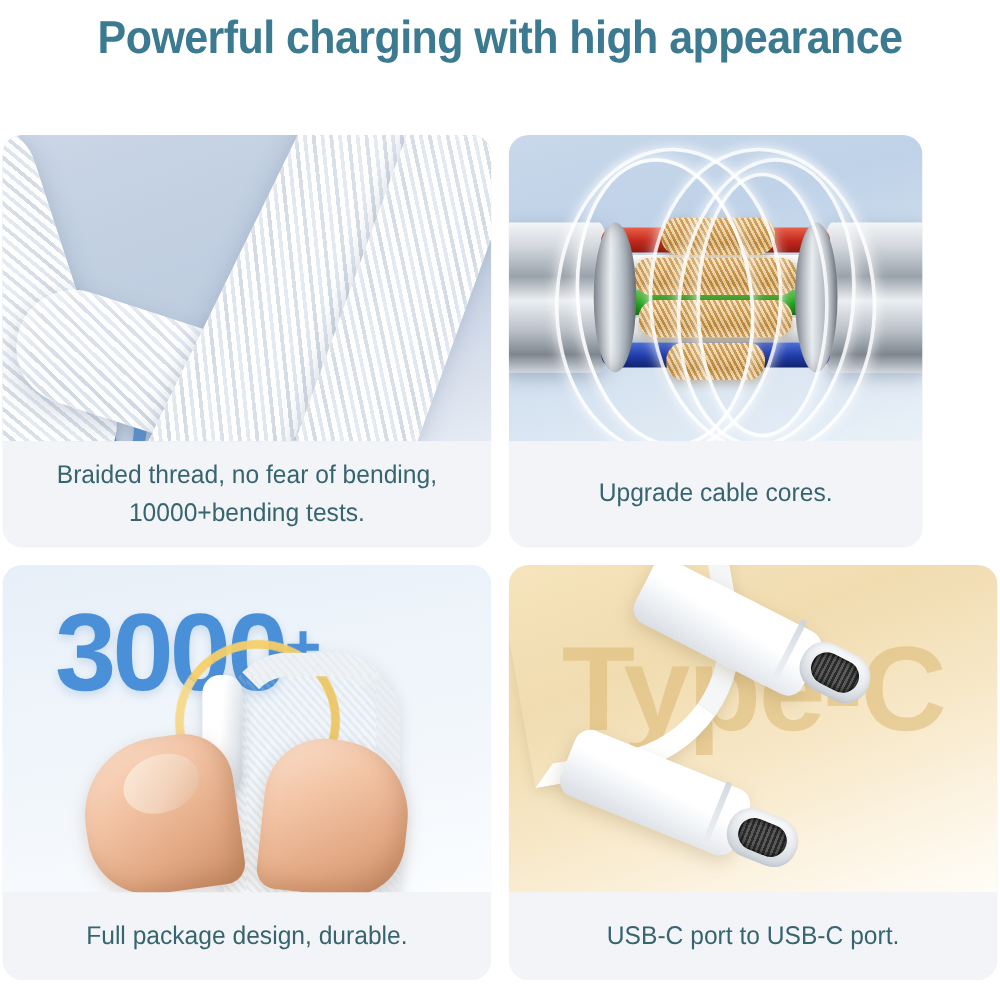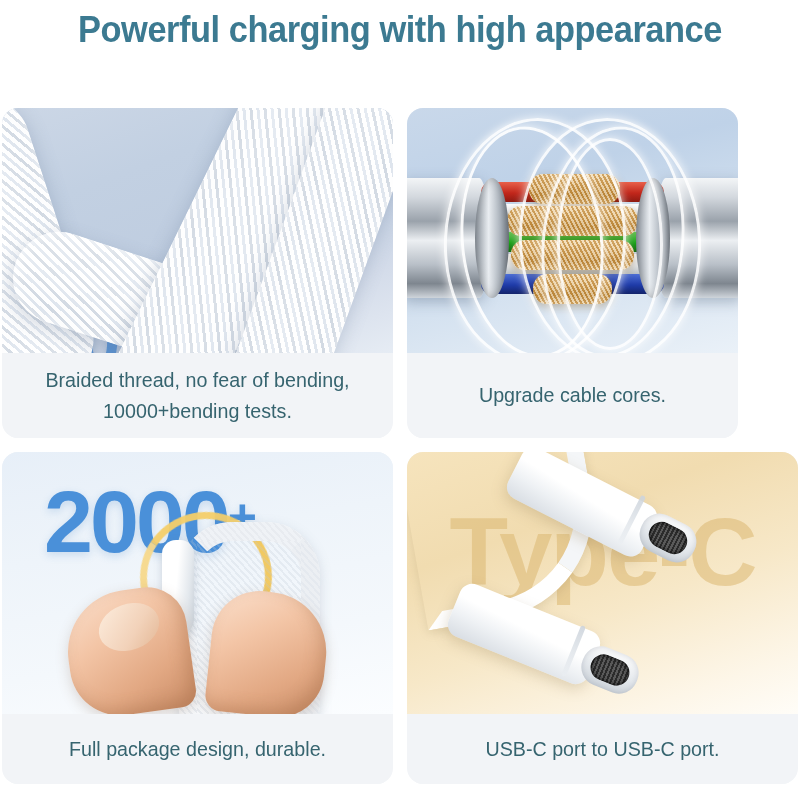--- a/index.html
+++ b/index.html
@@ -342,21 +342,21 @@
       <div class="caption">
         <div>
           <span>Upgrade cable cores.</span>
         </div>
       </div>
     </div>
 
     <div class="card c3">
       <div class="art">
         <div class="bg-pale"></div>
-        <div class="bignum num3000"><span>2000</span><span class="plus">+</span></div>
+        <div class="bignum num3000"><span>3000</span><span class="plus">+</span></div>
         <div class="yellowarc"></div>
         <div class="loop"></div>
         <div class="loop-tex"></div>
         <div class="finger index"></div>
         <div class="plug-body"></div>
         <div class="plug-tip"></div>
         <div class="finger thumb"></div>
         <div class="nail"></div>
       </div>
       <div class="caption">

